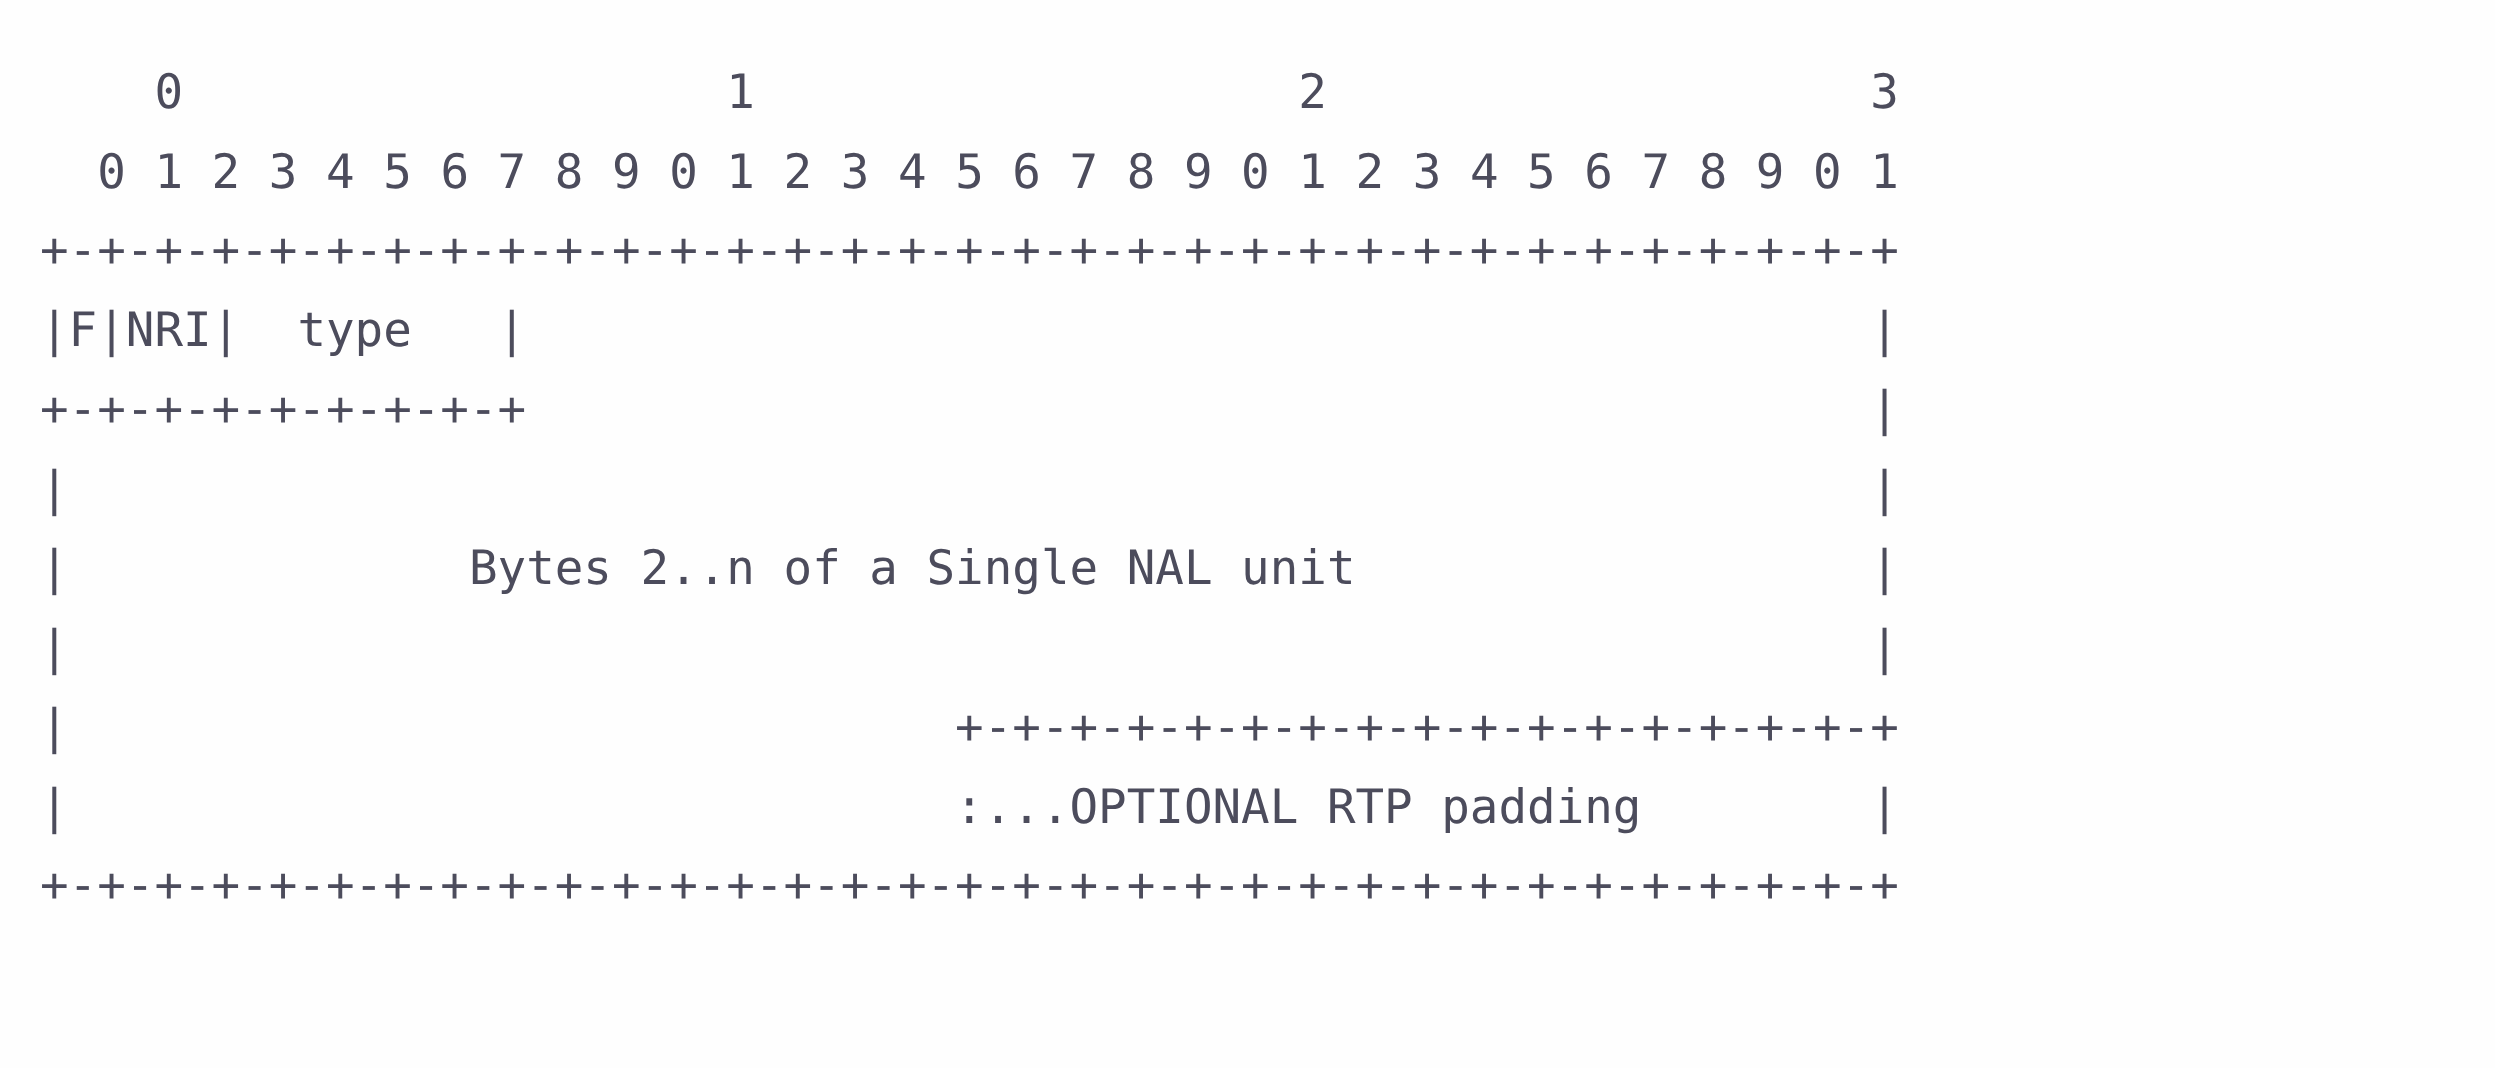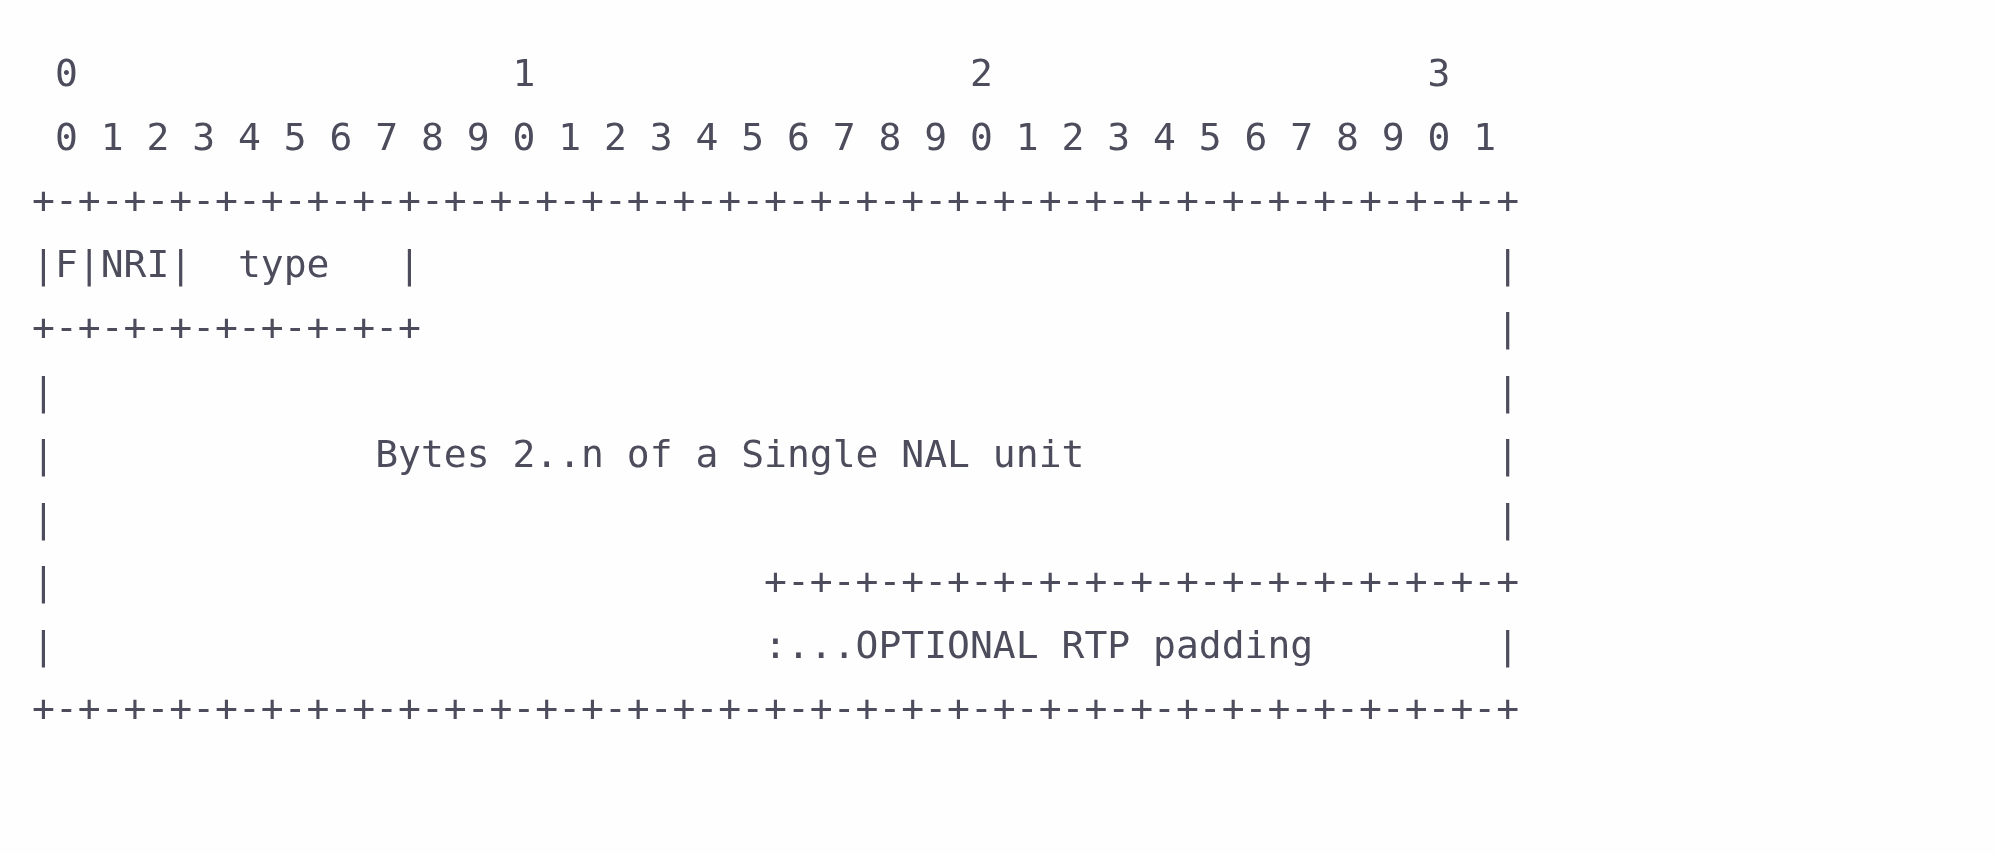--- a/index.html
+++ b/index.html
@@ -14,20 +14,21 @@
     overflow: hidden;
     font-family: "DejaVu Sans Mono", "Liberation Mono", monospace;
   }
   #diagram {
     position: absolute;
     left: 0;
     top: 0;
     width: 1996px;
     height: 854px;
     background: #fefefe;
+    text-align: right;
   }
   .ascii-block {
     position: absolute;
     left: 32px;
     top: 4px;
     font-family: "DejaVu Sans Mono", "Liberation Mono", monospace;
     font-size: 38px;
     line-height: 63.5px;
     letter-spacing: 0px;
     color: #4c4c5c;

